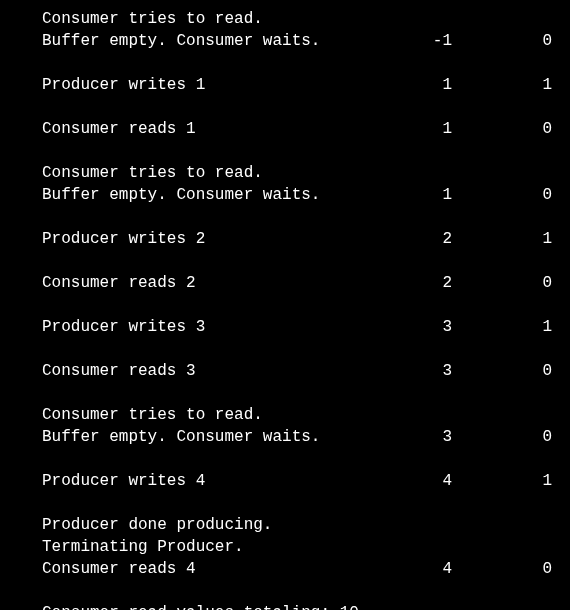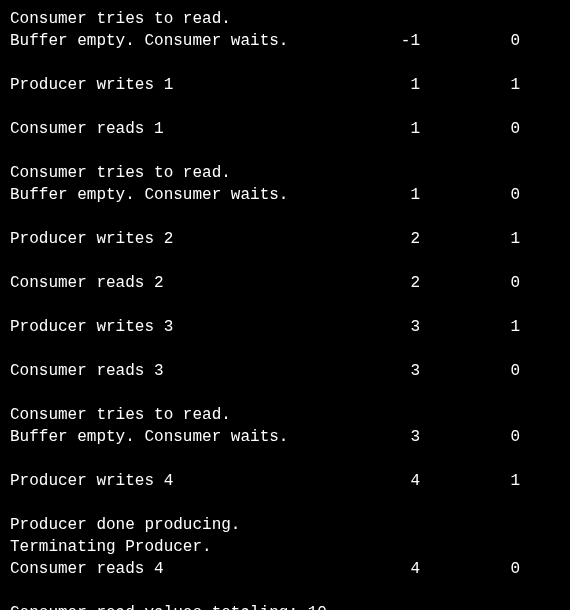--- a/index.html
+++ b/index.html
@@ -21,20 +21,21 @@
       white-space: pre;
     }
     .row {
       display: flex;
       height: 22px;
       align-items: center;
     }
     .msg {
       width: 350px;
       flex-shrink: 0;
+      margin-left: 32px;
     }
     .col1 {
       width: 60px;
       text-align: right;
       flex-shrink: 0;
     }
     .col2 {
       width: 100px;
       text-align: right;
       flex-shrink: 0;

